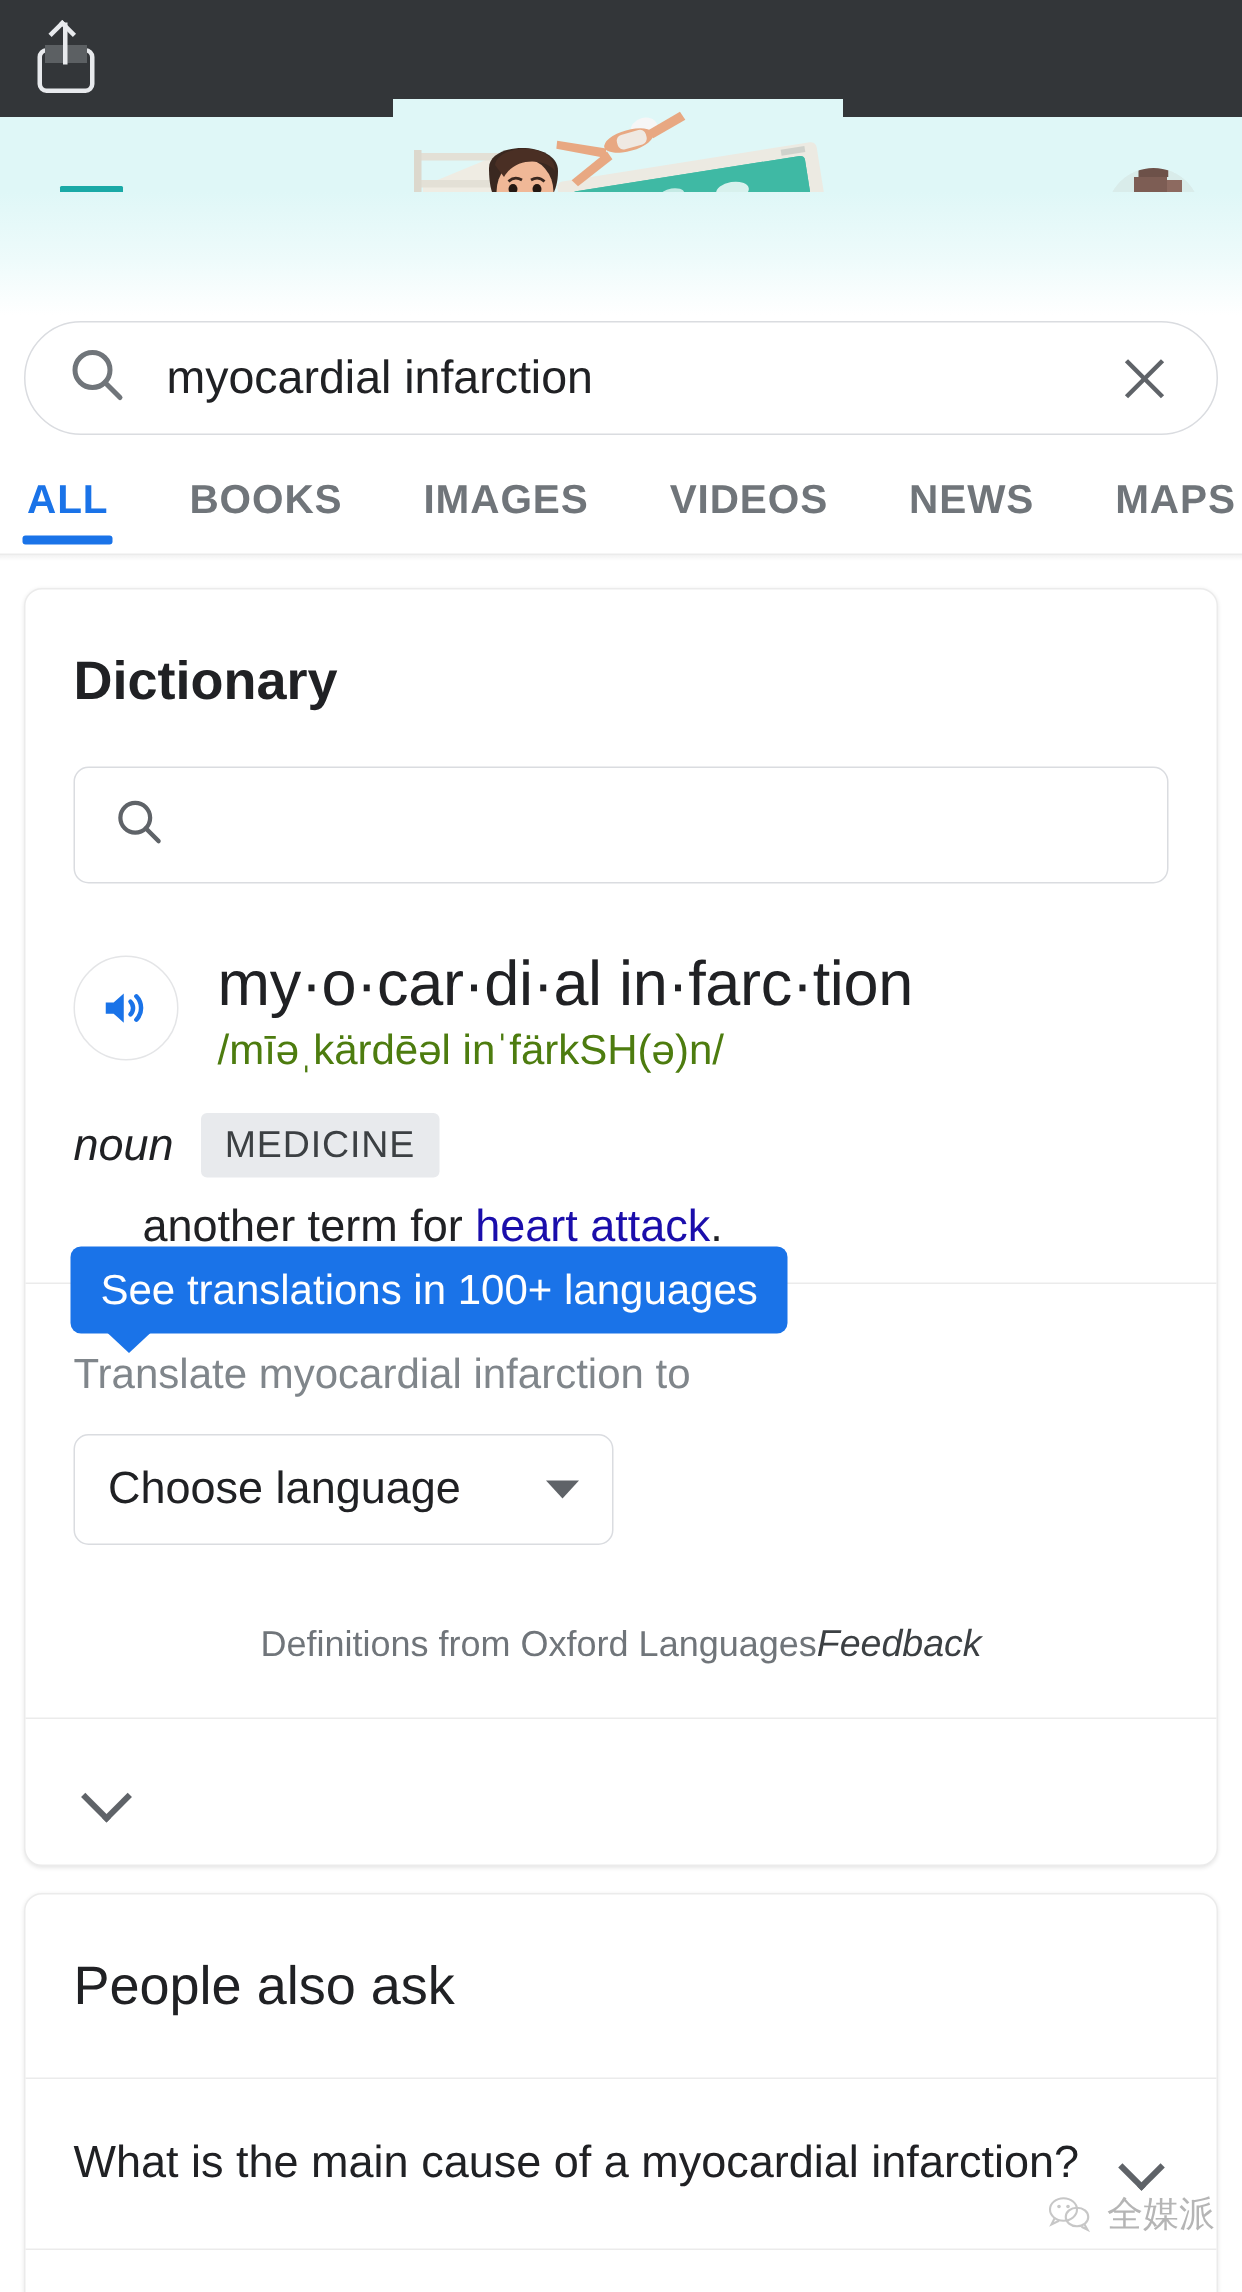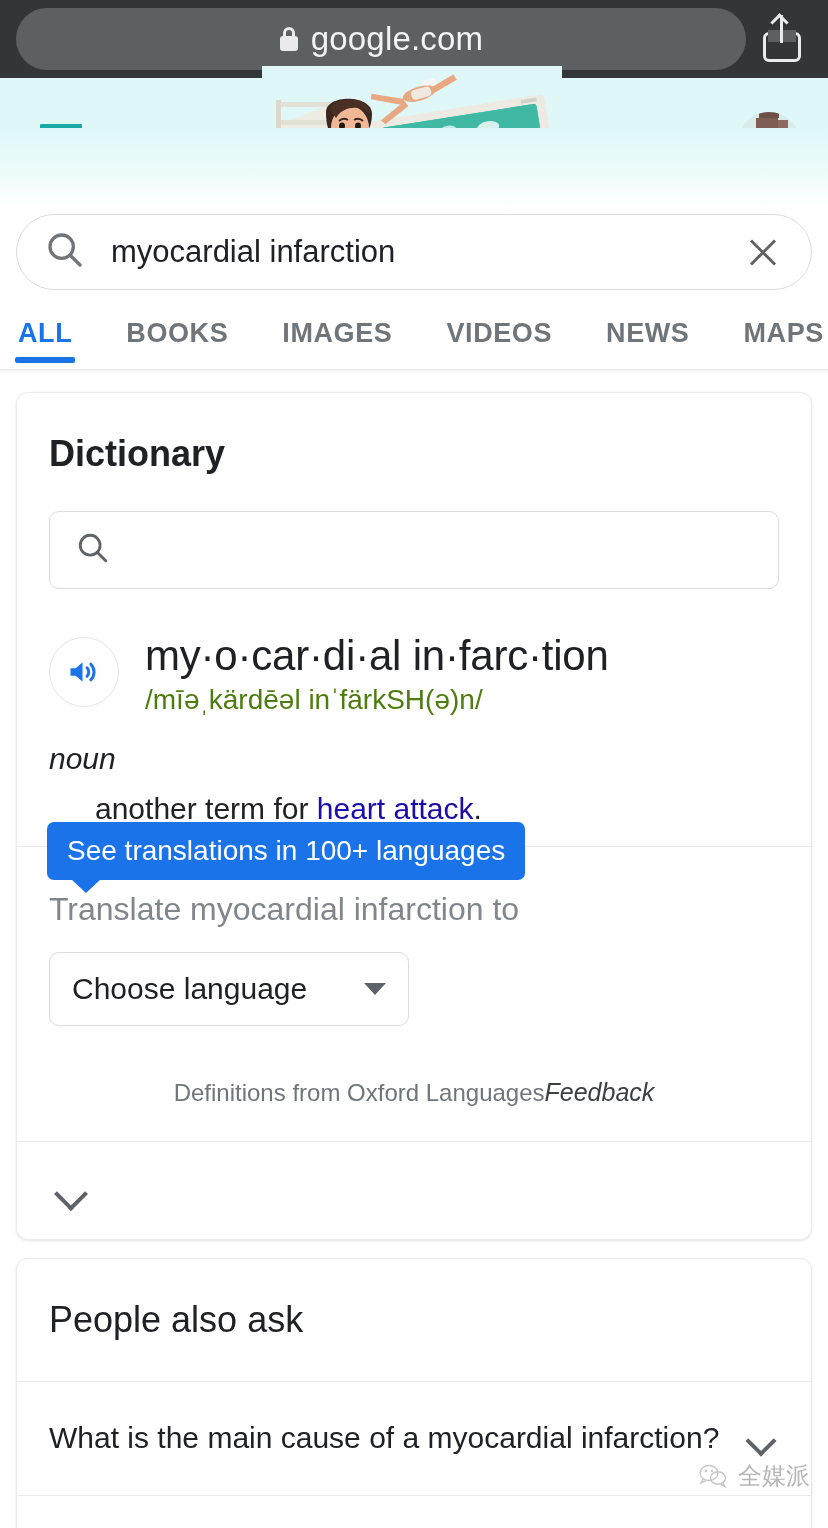--- a/index.html
+++ b/index.html
@@ -182,21 +182,21 @@
     position: absolute; left: 30px; top: -24px;
     background: #1a73e8; color: #fff; font-size: 28px;
     padding: 13px 20px; border-radius: 7px; white-space: nowrap;
     z-index: 5;
   }
   .tooltip::after {
     content: ""; position: absolute; left: 24px; bottom: -13px;
     border-left: 15px solid transparent; border-right: 15px solid transparent;
     border-top: 14px solid #1a73e8;
   }
-  .translate-label { padding: 44px 32px 0 32px; font-size: 32px; color: #80868b; }
+  .translate-label { padding: 44px 32px 0 32px; font-size: 28px; color: #80868b; }
   .lang-select {
     margin: 24px 32px 0 32px; width: 360px; height: 74px;
     border: 1px solid #dadce0; border-radius: 10px;
     display: flex; align-items: center; padding: 0 22px;
     font-size: 30px; color: #202124;
   }
   .caret {
     margin-left: auto; width: 0; height: 0;
     border-left: 11px solid transparent; border-right: 11px solid transparent;
     border-top: 12px solid #5f6368;
@@ -244,27 +244,20 @@
     opacity: 0.55; z-index: 20;
   }
   .wm-text { font-size: 24px; color: #7a7a7a; font-family: "DejaVu Sans", sans-serif; }
 </style>
 </head>
 <body>
 
 <div class="screen">
 
   <div class="browser-bar">
-    <div class="url-pill">
-      <span class="lock-icon">
-        <span class="shackle"></span>
-          <span class="body"></span>
-      </span>
-      <span class="url-text">google.com</span>
-    </div>
     <div class="share-btn">
       <span class="share-box"></span>
       <span class="share-mask"></span>
       <span class="share-arrow"></span>
       <span class="share-head"></span>
     </div>
   </div>
 
   <div class="g-header">
     <div class="hamburger">
@@ -408,20 +401,21 @@
           </svg>
         </div>
         <div class="head-text">
           <div class="headword">my·o·car·di·al in·farc·tion</div>
           <div class="phonetic">/mīəˌkärdēəl inˈfärkSH(ə)n/</div>
         </div>
       </div>
 
       <div class="pos-row">
         <span class="pos">noun</span>
+        <span class="domain-chip">MEDICINE</span>
       </div>
 
       <div class="sense">
         <span>another term for </span><a href="#">heart attack</a><span>.</span>
       </div>
 
       <div class="translate-wrap">
         <div class="tl-divider"></div>
         <div class="tooltip">See translations in 100+ languages</div>
         <div class="translate-label">Translate myocardial infarction to</div>

